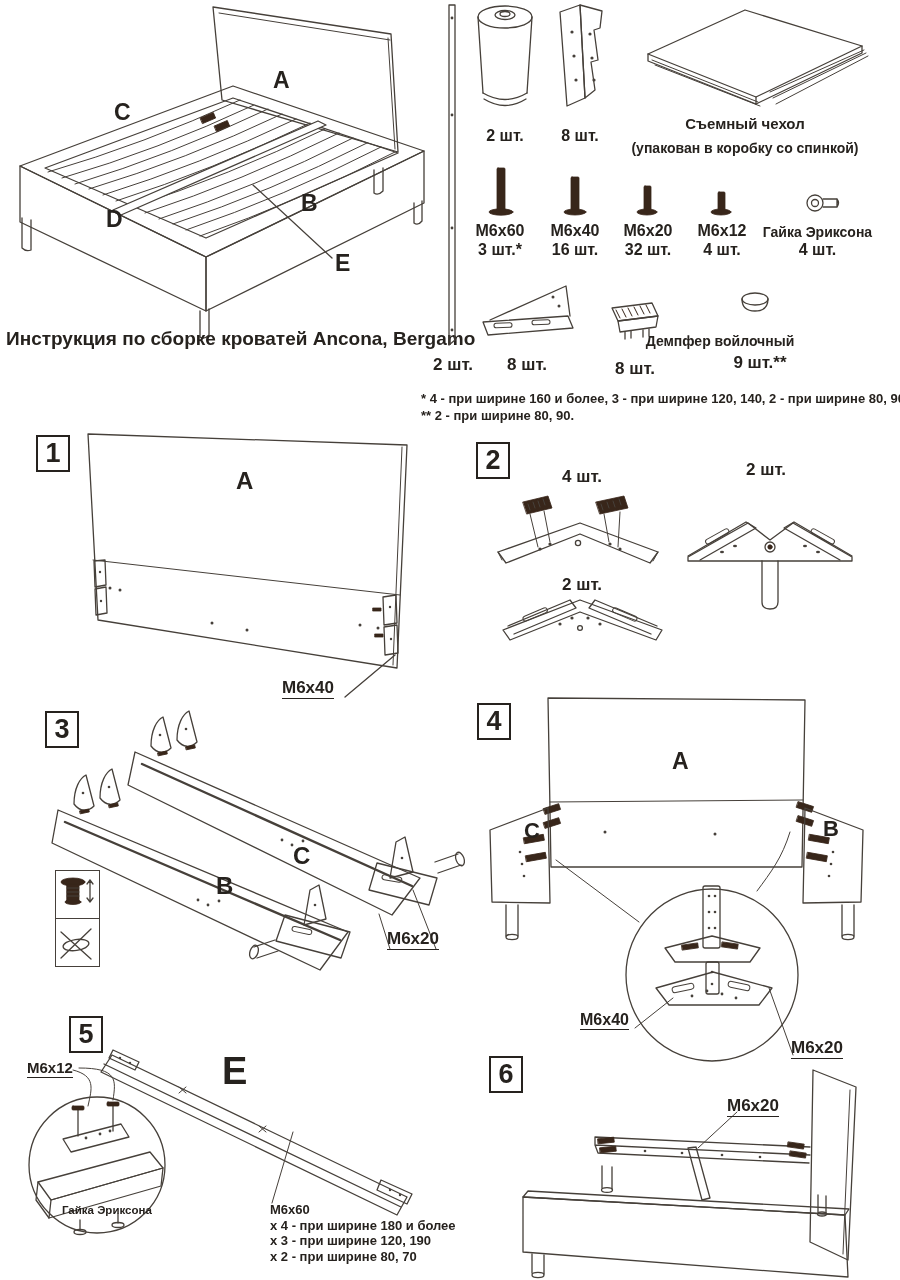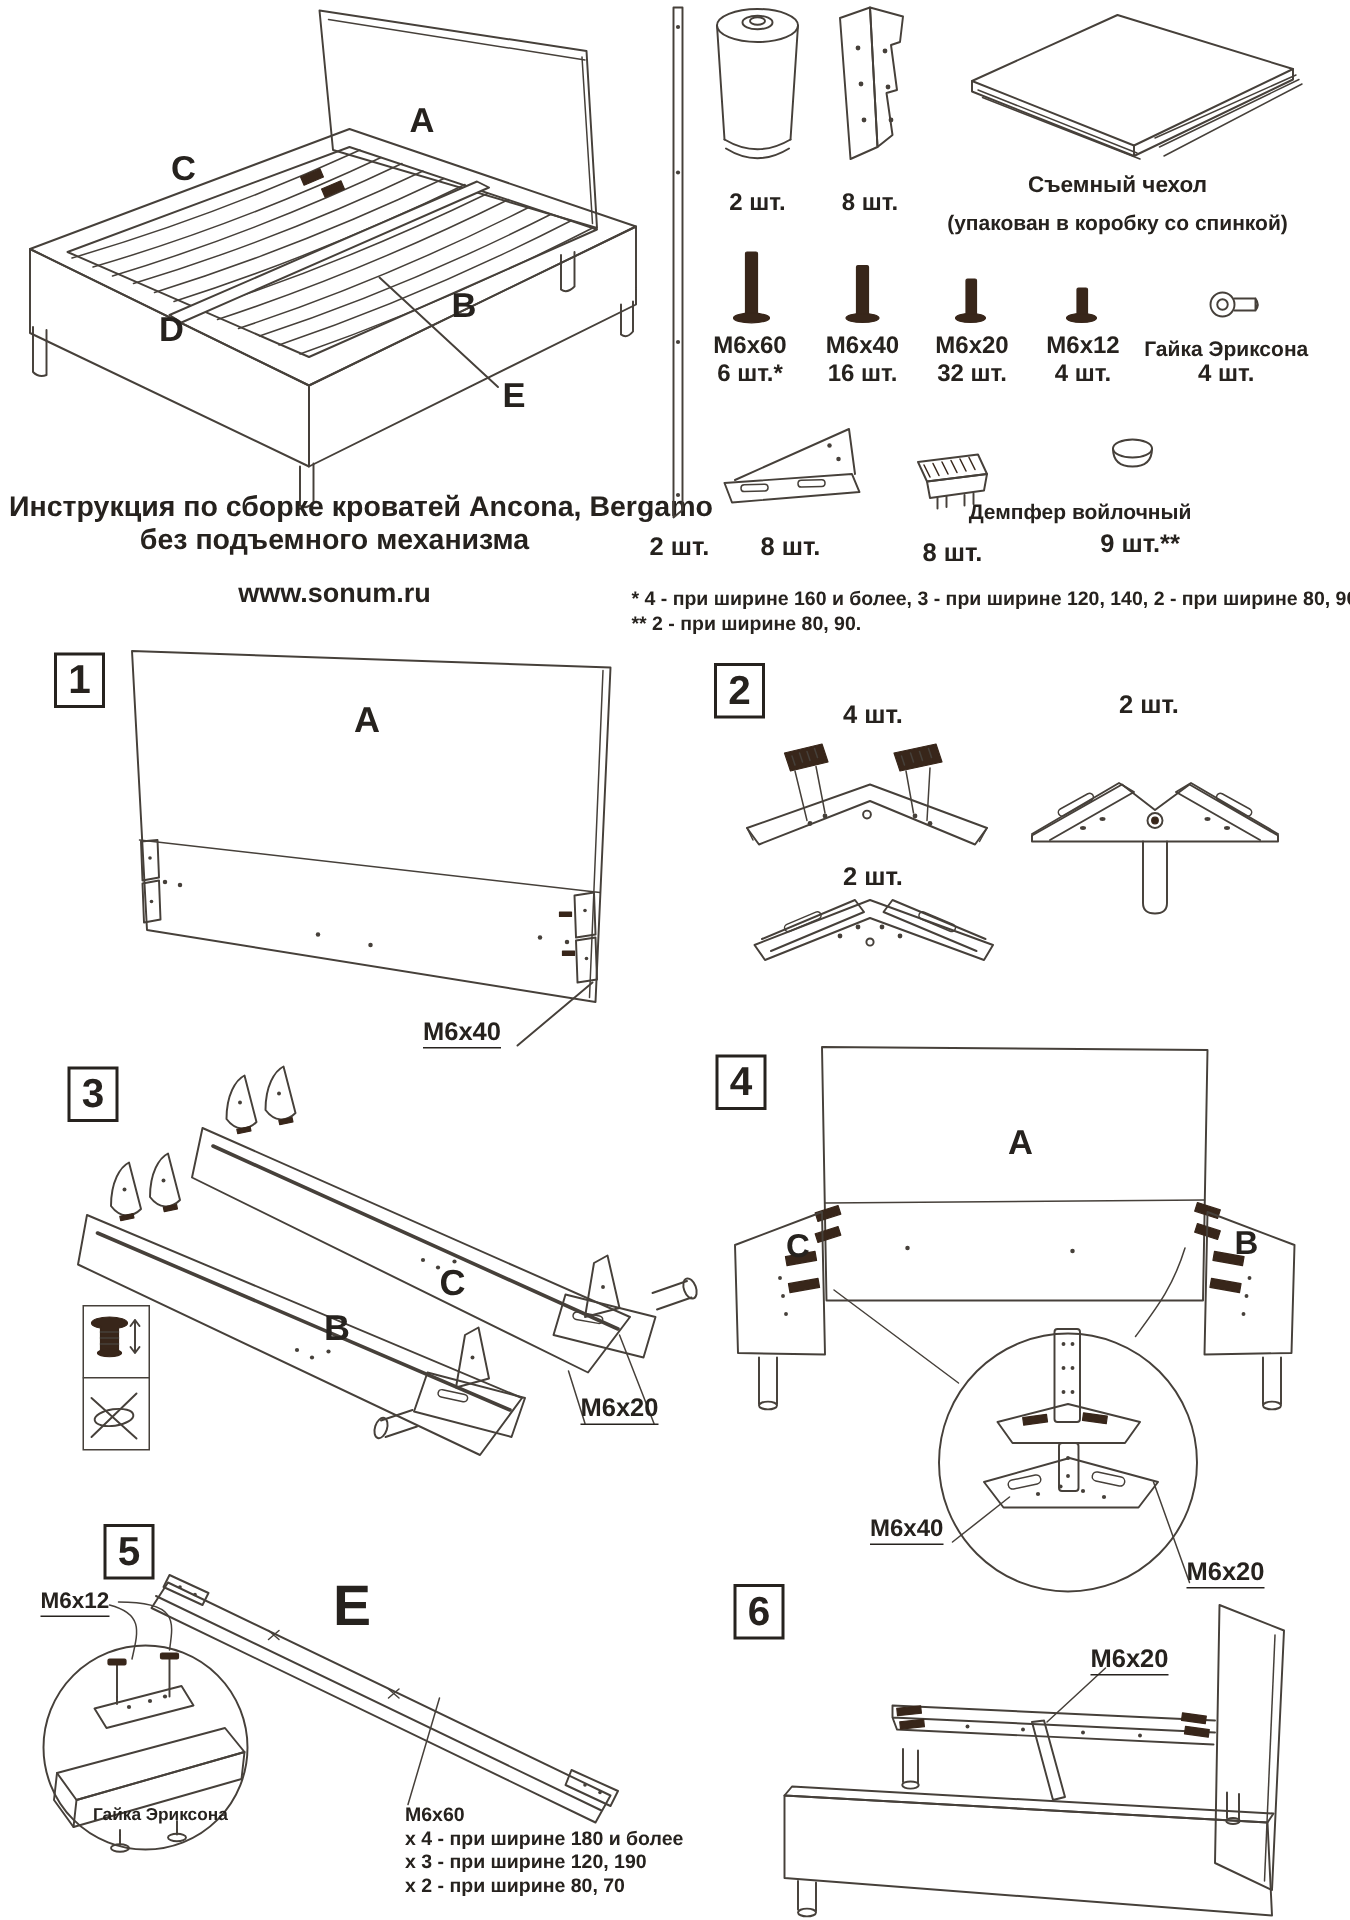--- a/index.html
+++ b/index.html
@@ -50,22 +50,20 @@
     <path d="M414,203 L414,223 M422,201 L422,221 M414,223 Q418,226 422,221"></path>
     <line x1="332" y1="258" x2="253" y2="185"></line>
   </svg>
   <span class="lbl f23" style="left:273,top:68;left:273px;top:68px">A</span>
   <span class="lbl f23" style="left:114px;top:100px">C</span>
   <span class="lbl f23" style="left:106px;top:207px">D</span>
   <span class="lbl f23" style="left:301px;top:191px">B</span>
   <span class="lbl f23" style="left:335px;top:251px">E</span>
 
   <div class="lbl f19 ctr" style="left:6px;top:329px;width:434px">Инструкция по сборке кроватей Ancona, Bergamo</div>
-  <div class="lbl f19 ctr" style="left:6px;top:351px;width:434px">без подъемного механизма</div>
-  <div class="lbl f18 ctr" style="left:6px;top:386px;width:434px">www.sonum.ru</div>
 
   <svg class="art" style="left:440px;top:0" width="460" height="380" viewBox="0 0 460 380">
 
     <path d="M9,5 L15,5 L15,340 L9,345 Z"></path>
     <circle class="dot" cx="12" cy="18" r="1.4"></circle>
       <circle class="dot" cx="12" cy="115" r="1.4"></circle>
     <circle class="dot" cx="12" cy="228" r="1.4"></circle>
       <circle class="dot" cx="12" cy="330" r="1.4"></circle>
 
     <ellipse cx="65" cy="17" rx="27" ry="11"></ellipse>
@@ -115,21 +113,21 @@
 
     <ellipse cx="315" cy="299" rx="13" ry="6"></ellipse>
     <path d="M302,299 Q302,311 315,311 Q328,311 328,299"></path>
   </svg>
 
   <span class="lbl f16 ctr" style="left:470px;top:127px;width:70px">2 шт.</span>
   <span class="lbl f16 ctr" style="left:545px;top:127px;width:70px">8 шт.</span>
   <span class="lbl f15 ctr" style="left:640px;top:116px;width:210px">Съемный чехол</span>
   <span class="lbl f14 ctr" style="left:610px;top:141px;width:270px">(упакован в коробку со спинкой)</span>
   <span class="lbl f16 ctr" style="left:460px;top:222px;width:80px">M6x60</span>
-  <span class="lbl f16 ctr" style="left:460px;top:241px;width:80px">6 шт.*</span>
+  <span class="lbl f16 ctr" style="left:460px;top:241px;width:80px">3 шт.*</span>
   <span class="lbl f16 ctr" style="left:535px;top:222px;width:80px">M6x40</span>
   <span class="lbl f16 ctr" style="left:535px;top:241px;width:80px">16 шт.</span>
   <span class="lbl f16 ctr" style="left:608px;top:222px;width:80px">M6x20</span>
   <span class="lbl f16 ctr" style="left:608px;top:241px;width:80px">32 шт.</span>
   <span class="lbl f16 ctr" style="left:682px;top:222px;width:80px">M6x12</span>
   <span class="lbl f16 ctr" style="left:682px;top:241px;width:80px">4 шт.</span>
   <span class="lbl f14 ctr" style="left:755px;top:225px;width:125px">Гайка Эриксона</span>
   <span class="lbl f16 ctr" style="left:770px;top:241px;width:95px">4 шт.</span>
   <span class="lbl f17 ctr" style="left:418px;top:356px;width:70px">2 шт.</span>
   <span class="lbl f17 ctr" style="left:492px;top:356px;width:70px">8 шт.</span>

